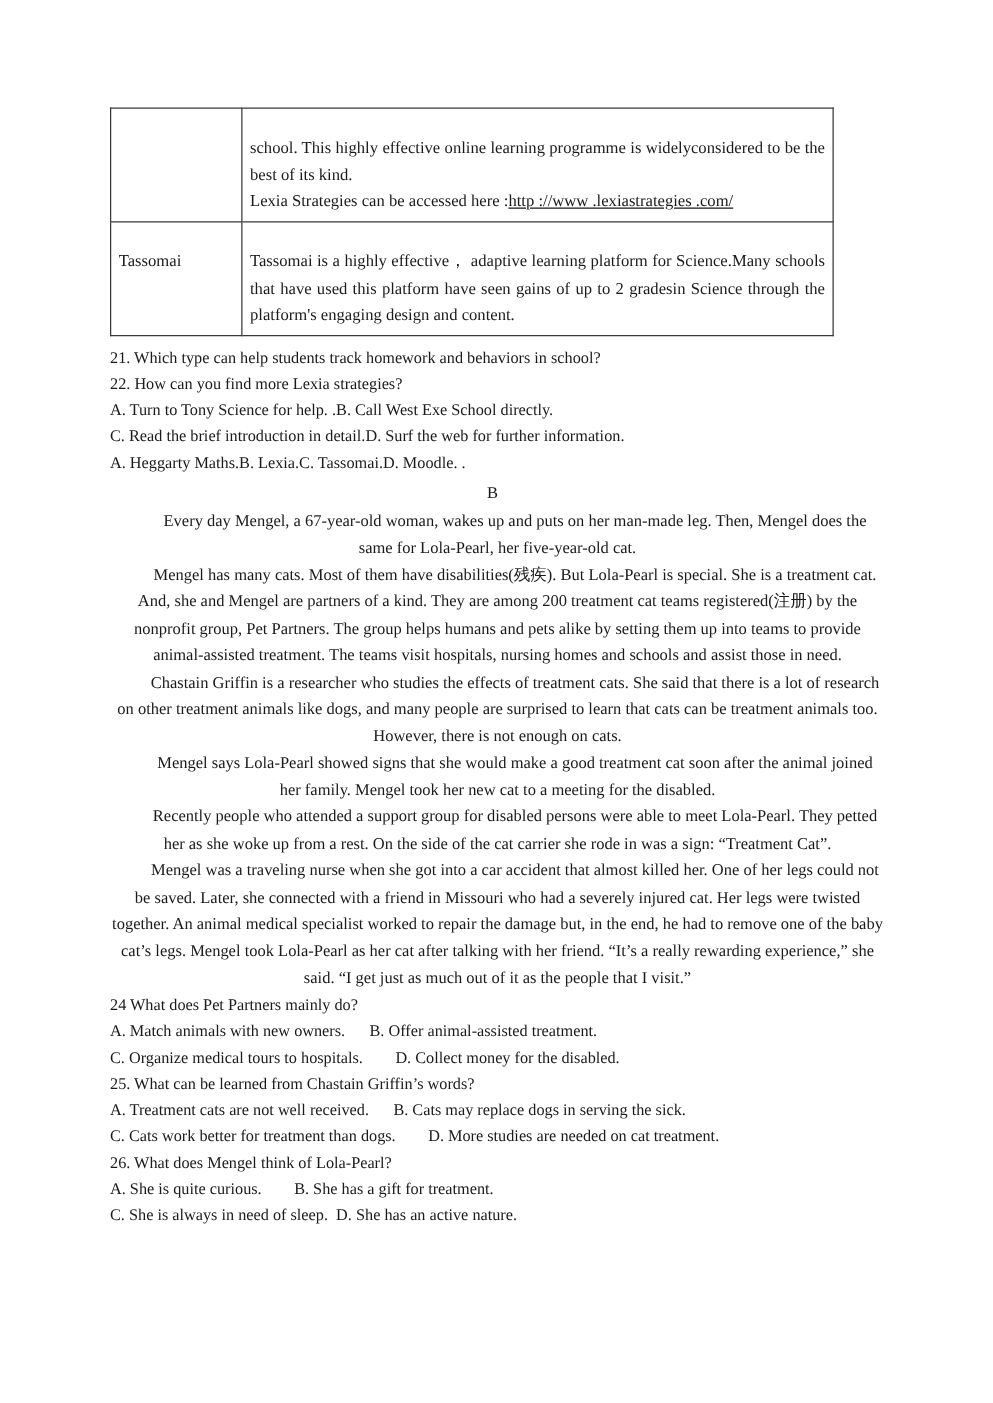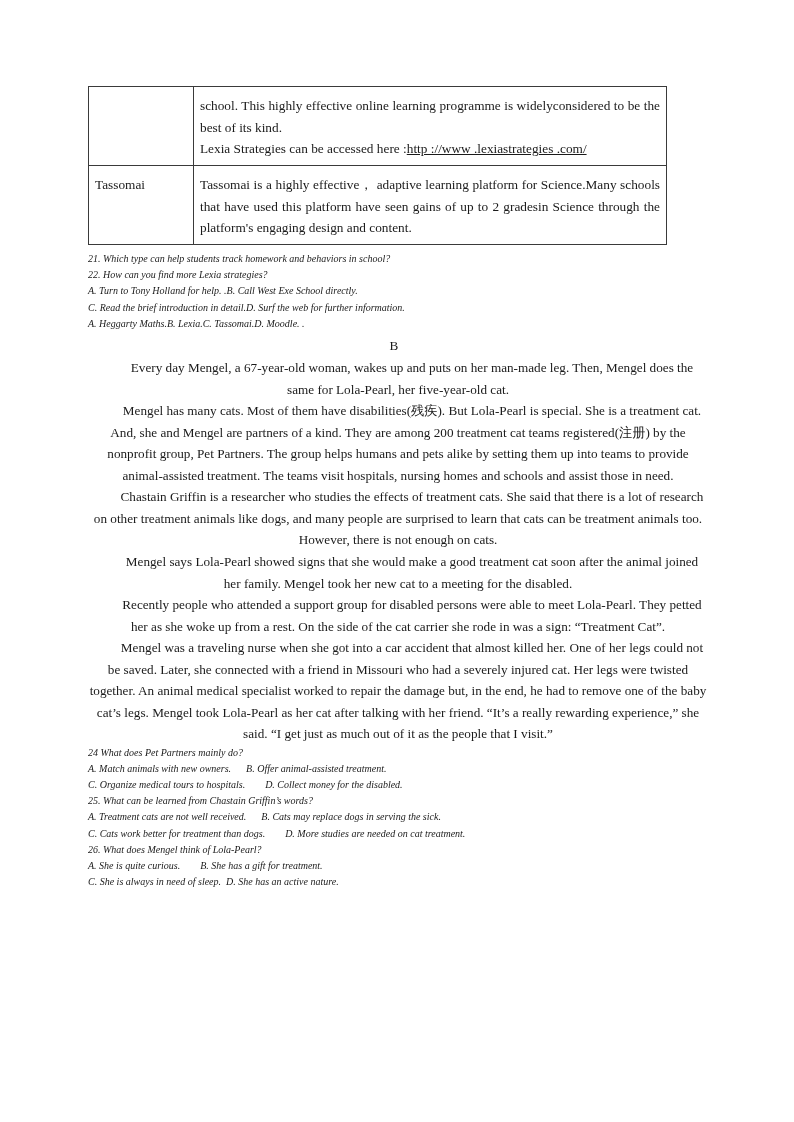--- a/index.html
+++ b/index.html
@@ -26,21 +26,21 @@
   
   table.info-table {
     border-collapse: collapse;
     width: 568px;
     margin: 0 0 6px 0;
     table-layout: fixed;
   }
   table.info-table td {
     border: 1px solid #3a3a3a;
     vertical-align: top;
-    padding: 8px 6px 5px 6px;
+    padding: 20px 6px 5px 6px;
     font-size: 13.3px;
     line-height: 1.63;
     text-align: justify;
     text-justify: inter-word;
   }
   td.col-name {
     width: 92px;
     text-align: left;
     margin-top: 43px;
   }
@@ -54,25 +54,24 @@
   .desc-line {
     display: block;
   }
   .desc-just {
     text-align: justify;
     text-justify: inter-word;
   }
 
   
   .qline {
-    font-size: 10px;
+    font-size: 13px;
     line-height: 1.62;
     margin: 0;
     white-space: pre-wrap;
-    font-style: italic;
   }
   .section-letter {
     text-align: center;
     font-size: 13.2px;
     line-height: 1.62;
     margin: 3px 0 1px 0;
     padding-right: 8px;
   }
 
   
@@ -101,21 +100,21 @@
       <tr>
         <td class="col-name">Tassomai</td>
         <td class="col-desc desc-just">Tassomai is a highly effective，  adaptive learning platform for Science.Many schools that have used this platform have seen gains of up to 2 gradesin Science through the platform's engaging design and content.</td>
       </tr>
     </tbody>
   </table>
 
   <div>
     <p class="qline">21. Which type can help students track homework and behaviors in school?</p>
     <p class="qline">22. How can you find more Lexia strategies?</p>
-    <p class="qline">A. Turn to Tony Holland for help. .B. Call West Exe School directly.</p>
+    <p class="qline">A. Turn to Tony Science for help. .B. Call West Exe School directly.</p>
     <p class="qline">C. Read the brief introduction in detail.D. Surf the web for further information.</p>
     <p class="qline">A. Heggarty Maths.B. Lexia.C. Tassomai.D. Moodle. .</p>
   </div>
 
   <div class="section-letter">B</div>
 
   <div>
     <p class="para">Every day Mengel, a 67-year-old woman, wakes up and puts on her man-made leg. Then, Mengel does the same for Lola-Pearl, her five-year-old cat.</p>
     <p class="para">Mengel has many cats. Most of them have disabilities(残疾). But Lola-Pearl is special. She is a treatment cat. And, she and Mengel are partners of a kind. They are among 200 treatment cat teams registered(注册) by the nonprofit group, Pet Partners. The group helps humans and pets alike by setting them up into teams to provide animal-assisted treatment. The teams visit hospitals, nursing homes and schools and assist those in need.</p>
     <p class="para">Chastain Griffin is a researcher who studies the effects of treatment cats. She said that there is a lot of research on other treatment animals like dogs, and many people are surprised to learn that cats can be treatment animals too. However, there is not enough on cats.</p>

